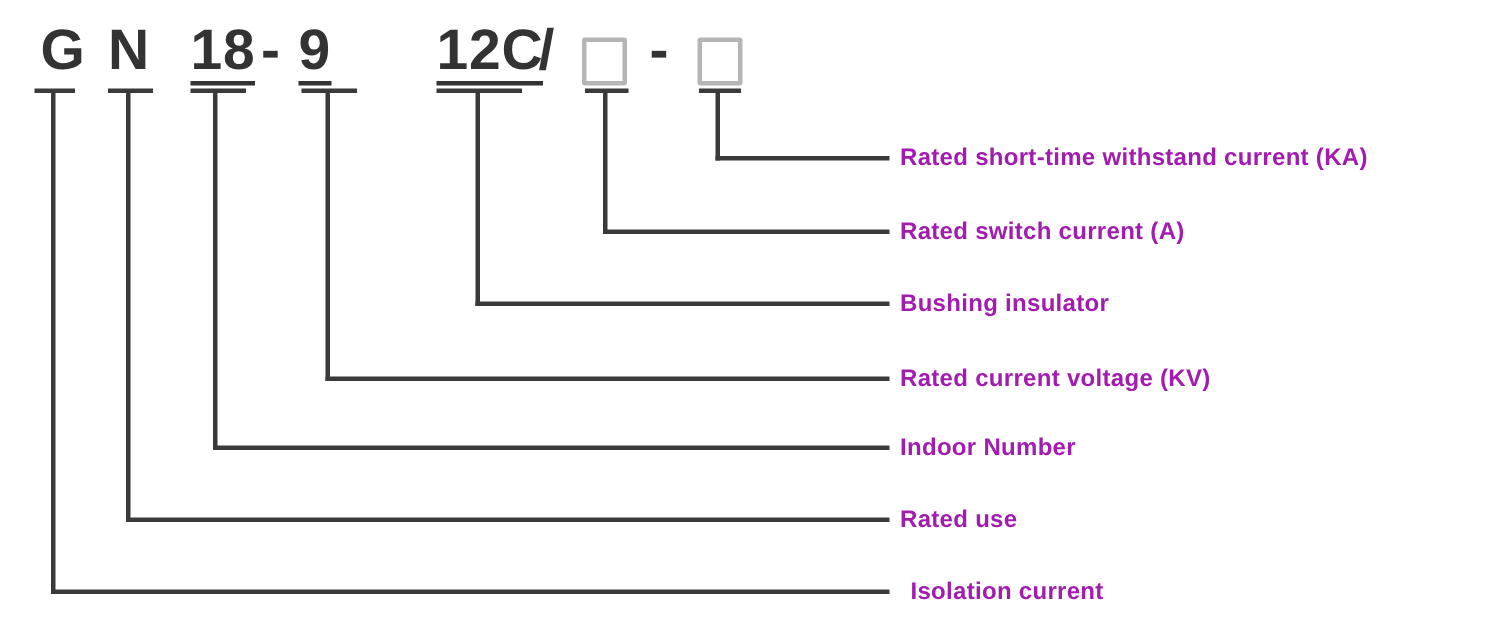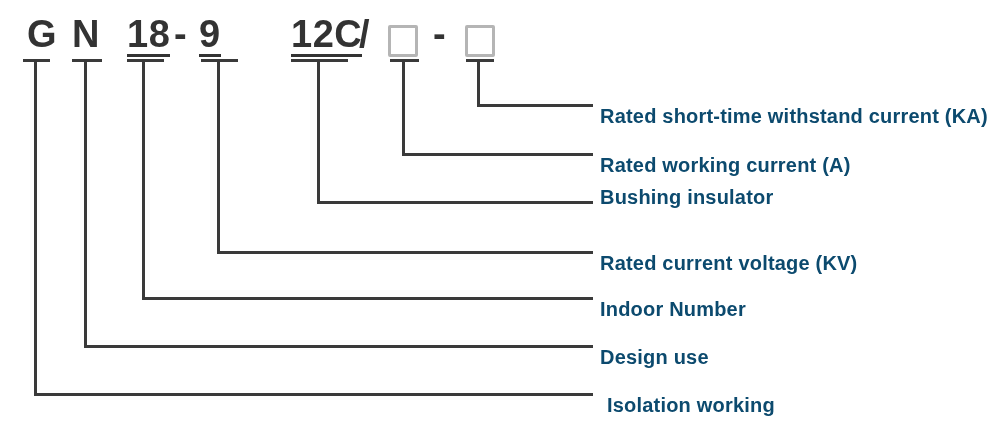--- a/index.html
+++ b/index.html
@@ -31,26 +31,25 @@
     background:#ffffff;
   }
   
   .bar{position:absolute;top:59px;height:3px;background:#3a3a3a;}
   .vline{position:absolute;width:3px;background:#3a3a3a;}
   .hline{position:absolute;height:3px;background:#3a3a3a;}
   .lbl{
     position:absolute;
     left:600px;
     font-weight:bold;
-    font-size:20px;
+    font-size:16px;
     line-height:22px;
     letter-spacing:0.2px;
-    color:#0c4a6e;
+    color:#a21caf;
     white-space:nowrap;
-    margin-top:10px;
   }
 </style>
 </head>
 <body>
 
 <div class="stage">
 
   <div>
     <span class="tok" style="left:27px">G</span>
     <span class="tok" style="left:72px">N</span>
@@ -74,46 +73,46 @@
 
   <div>
     <div class="vline" style="left:477px;top:60px;height:47px"></div>
     <div class="hline" style="left:477px;top:104px;width:116px"></div>
     <span class="lbl" style="top:95px">Rated short-time withstand current (KA)</span>
   </div>
 
   <div>
     <div class="vline" style="left:402px;top:60px;height:96px"></div>
     <div class="hline" style="left:402px;top:153px;width:191px"></div>
-    <span class="lbl" style="top:144px">Rated working current (A)</span>
+    <span class="lbl" style="top:144px">Rated switch current (A)</span>
   </div>
 
   <div>
     <div class="vline" style="left:317px;top:60px;height:144px"></div>
     <div class="hline" style="left:317px;top:201px;width:276px"></div>
-    <span class="lbl" style="top:176px">Bushing insulator</span>
+    <span class="lbl" style="top:192px">Bushing insulator</span>
   </div>
 
   <div>
     <div class="vline" style="left:217px;top:60px;height:194px"></div>
     <div class="hline" style="left:217px;top:251px;width:376px"></div>
     <span class="lbl" style="top:242px">Rated current voltage (KV)</span>
   </div>
 
   <div>
     <div class="vline" style="left:142px;top:60px;height:240px"></div>
     <div class="hline" style="left:142px;top:297px;width:451px"></div>
     <span class="lbl" style="top:288px">Indoor Number</span>
   </div>
 
   <div>
     <div class="vline" style="left:84px;top:60px;height:288px"></div>
     <div class="hline" style="left:84px;top:345px;width:509px"></div>
-    <span class="lbl" style="top:336px">Design use</span>
+    <span class="lbl" style="top:336px">Rated use</span>
   </div>
 
   <div>
     <div class="vline" style="left:34px;top:60px;height:336px"></div>
     <div class="hline" style="left:34px;top:393px;width:559px"></div>
-    <span class="lbl" style="top:384px;left:607px">Isolation working</span>
+    <span class="lbl" style="top:384px;left:607px">Isolation current</span>
   </div>
 
 </div>
 
 </body></html>

